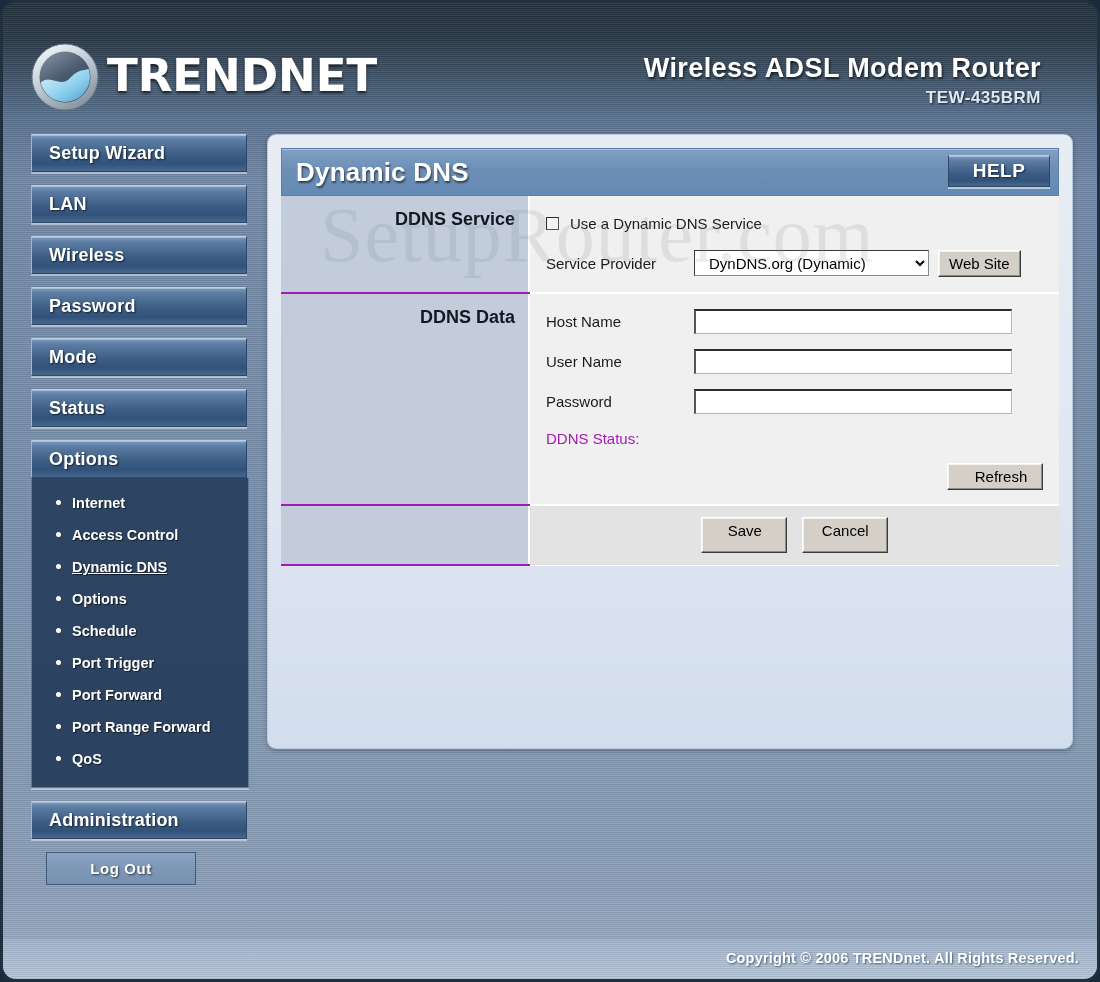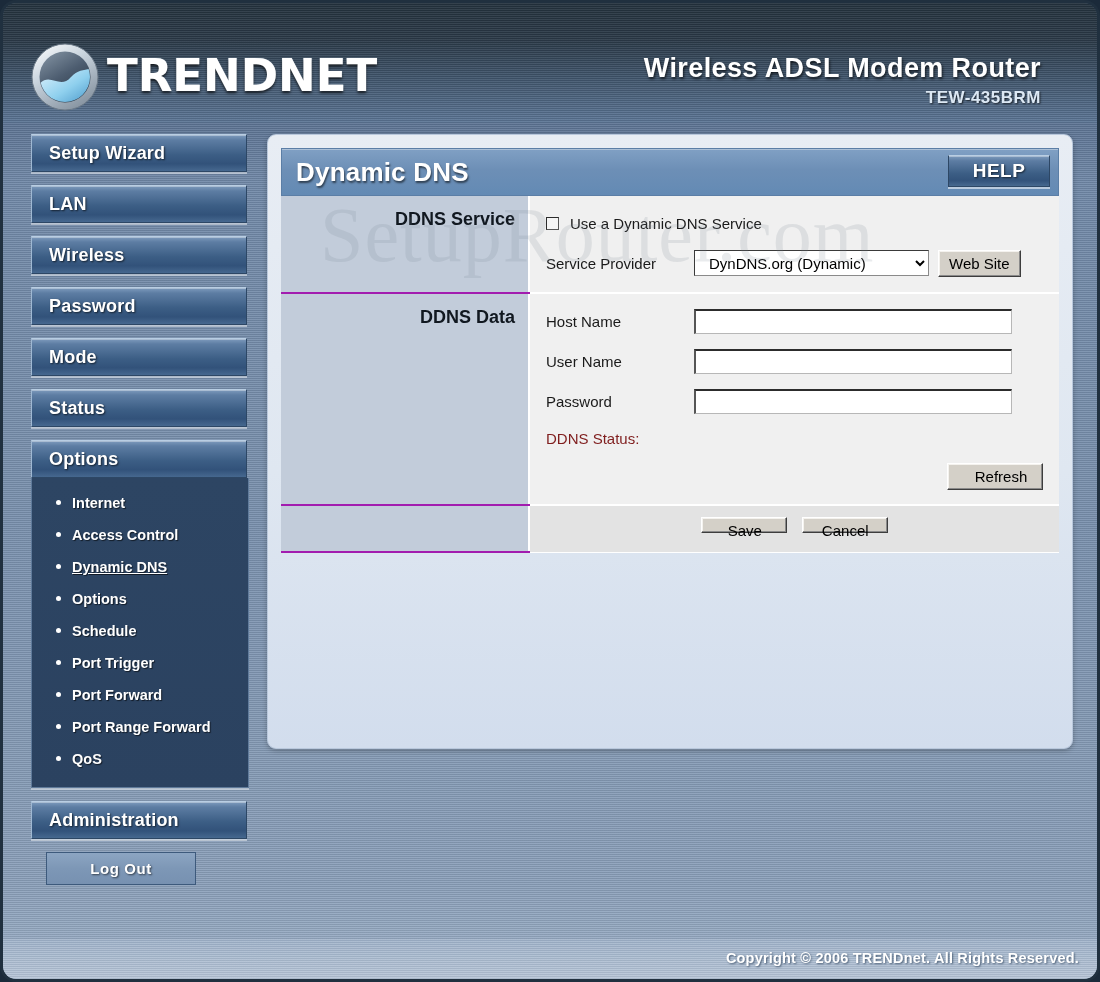--- a/index.html
+++ b/index.html
@@ -322,21 +322,21 @@
     border-top: 2px solid #2c2c2c;
     border-left: 2px solid #555555;
     border-radius: 0;
     font-family: "Liberation Sans", sans-serif;
     font-size: 15px;
     padding: 0 4px;
     outline: none;
   }
   #statusline {
     font-size: 15px;
-    color: #7f1d1d;
+    color: #a21caf;
     margin-top: 14px;
   }
   #refresh-wrap {
     text-align: right;
     margin-top: 16px;
   }
   #refreshbtn {
     display: inline-block;
     height: 27px;
     line-height: 25px;
@@ -348,21 +348,21 @@
     background: #c2ccda;
     border-right: 2px solid #ffffff;
   }
   .footcell-right {
     background: #e3e3e3;
     text-align: center;
     padding: 11px 0 12px 0 !important;
   }
   .foot-btn {
     display: inline-block;
-    height: 16px;
+    height: 36px;
     line-height: 26px;
     min-width: 86px;
     margin: 0 5px;
     padding-left: 11px;
   }
 
   
   #watermark {
     position: absolute;
     left: 52px; top: 55px;

